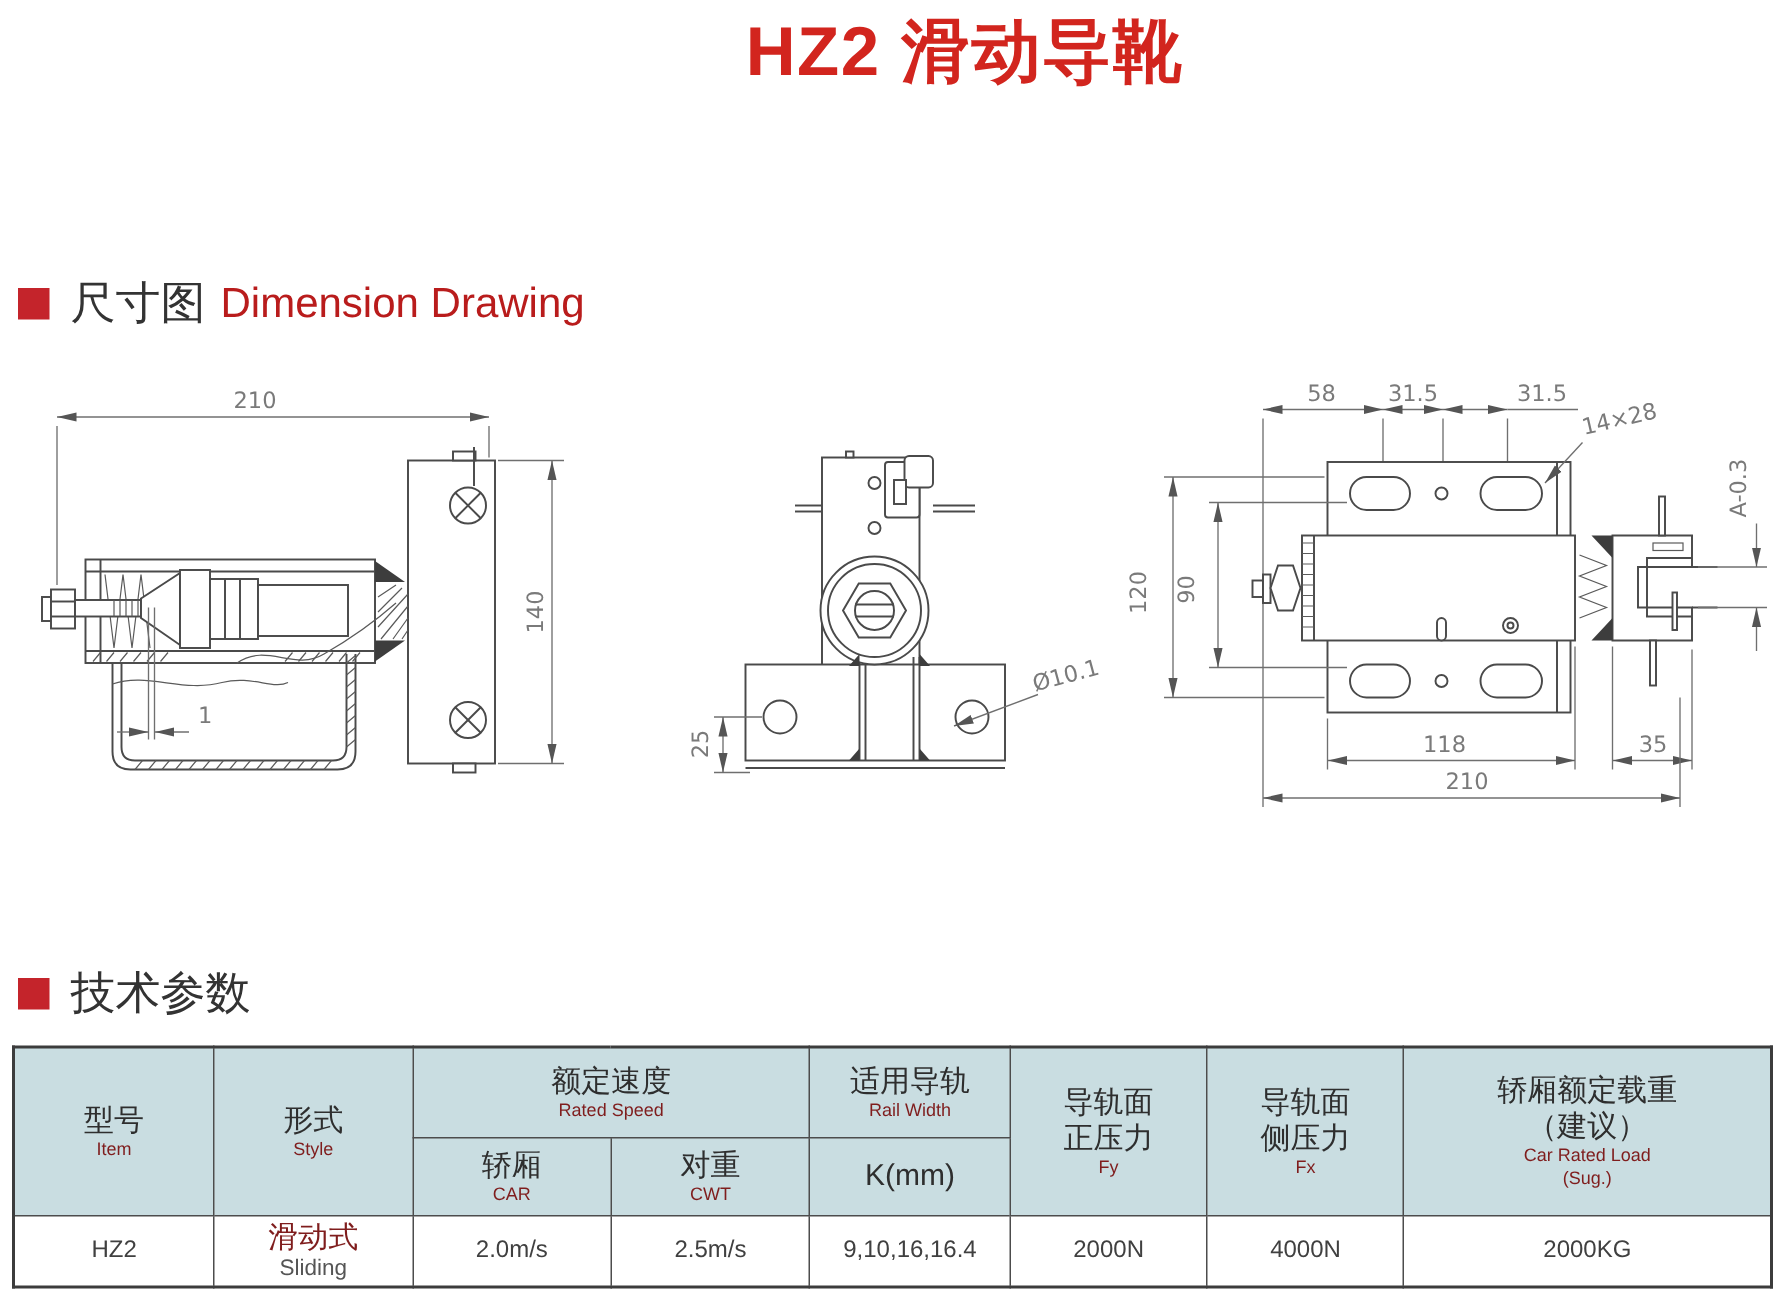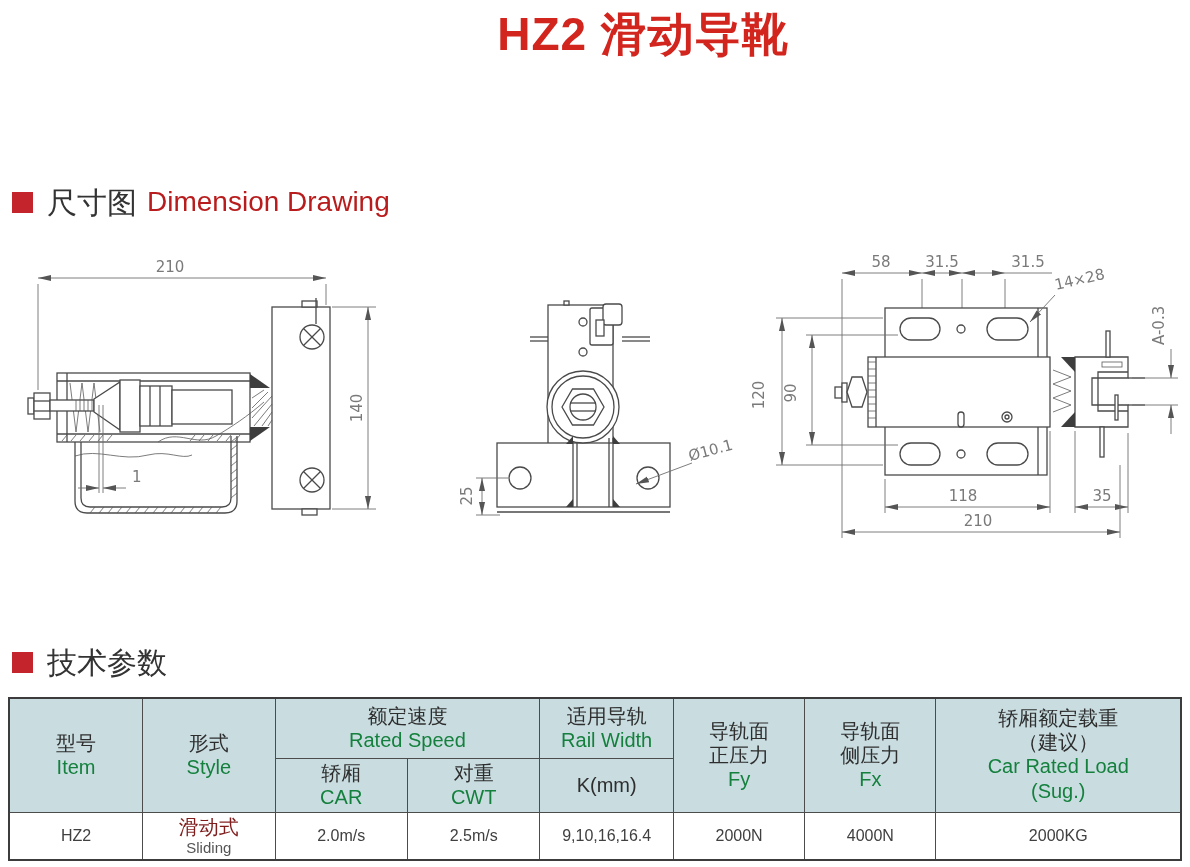--- a/index.html
+++ b/index.html
@@ -28,21 +28,21 @@
   .dln{stroke:#6f6f6f;stroke-width:0.9;fill:none;}
   .blk{fill:#3d3d3d;stroke:none;}
   text.dim{fill:#7a7a7a;font-size:15px;font-family:"DejaVu Sans",sans-serif;}
   
   #spec-table{position:absolute;left:8px;top:697px;width:1174px;border-collapse:collapse;
               table-layout:fixed;border:2px solid #3c3c3c;}
   #spec-table th,#spec-table td{border:1px solid #4c4c4c;text-align:center;vertical-align:middle;
               padding:2px 2px;}
   #spec-table th{background:#c9dde1;font-weight:400;}
   .h-zh{font-size:20px;color:#2e2e2e;line-height:1.2;}
-  .h-en{font-size:20px;color:#15803d;line-height:1.25;}
+  .h-en{font-size:12px;color:#7f1d1d;line-height:1.25;}
   .d-zh{font-size:20px;color:#7f1d1d;line-height:1.2;}
   .d-en{font-size:15px;color:#555;line-height:1.2;}
   td.data{font-size:16px;color:#404040;}
   th.sep-w{border-left:1px solid #ffffff;}
   td.sep-d{border-left:1px solid #c9c9c9;}
   .row1{height:60px;} .row2{height:52px;} .row3{height:48px;}
 </style>
 </head>
 <body>
 

